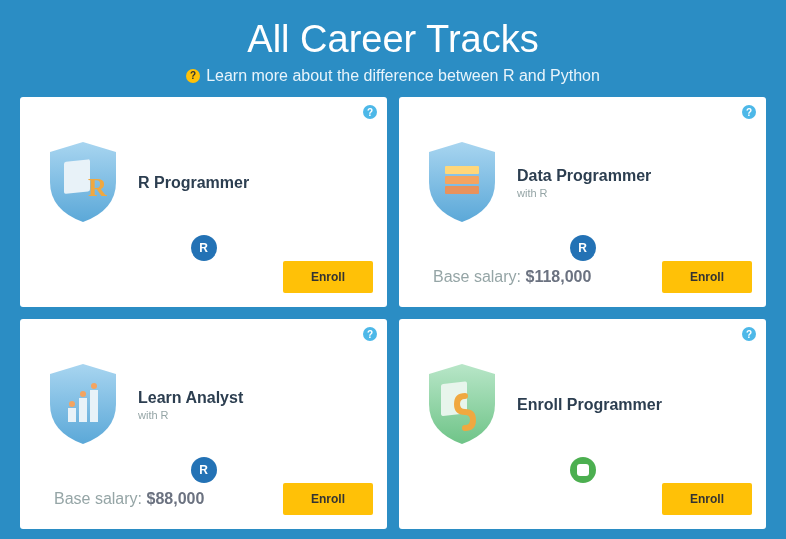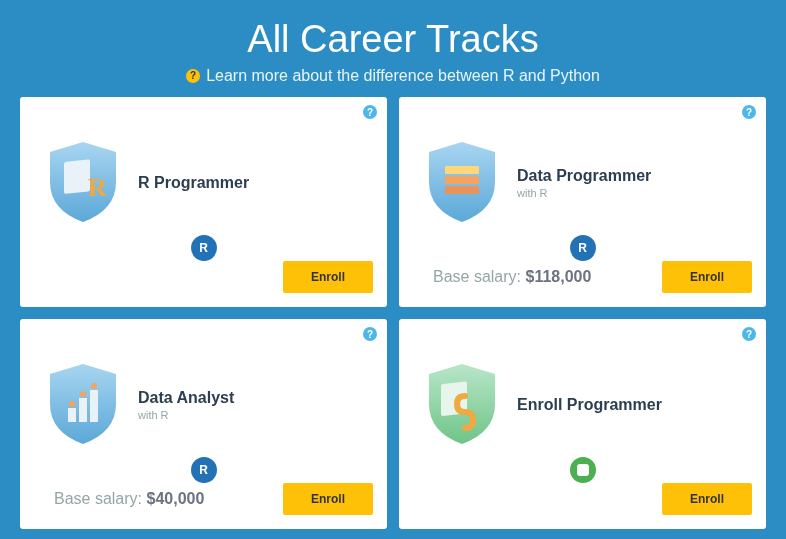--- a/index.html
+++ b/index.html
@@ -243,27 +243,27 @@
               <rect x="0" y="18" width="8" height="14" fill="#e8f2f8"></rect>
               <rect x="11" y="8" width="8" height="24" fill="#e8f2f8"></rect>
               <rect x="22" y="0" width="8" height="32" fill="#e8f2f8"></rect>
               <circle cx="4" cy="14" r="3" fill="#f4a460"></circle>
               <circle cx="15" cy="4" r="3" fill="#f4a460"></circle>
               <circle cx="26" cy="-4" r="3" fill="#f4a460"></circle>
             </g>
           </svg>
       </div>
       <div class="card-text">
-        <div class="track-title">Data Analyst</div>
+        <div class="track-title">Learn Analyst</div>
         <div class="track-sub">with R</div>
       </div>
     </div>
     <div class="lang-badge lang-r">R</div>
     <div class="card-footer">
-      <span class="salary"><span>Base salary:</span> <span class="salary-val">$40,000</span></span>
+      <span class="salary"><span>Base salary:</span> <span class="salary-val">$88,000</span></span>
       <button class="enroll-btn">Enroll</button>
     </div>
   </div>
 
   <div class="card">
     <div class="card-help">?</div>
     <div class="card-body">
       <div class="shield">
         <svg viewBox="0 0 78 86">
             <defs>

